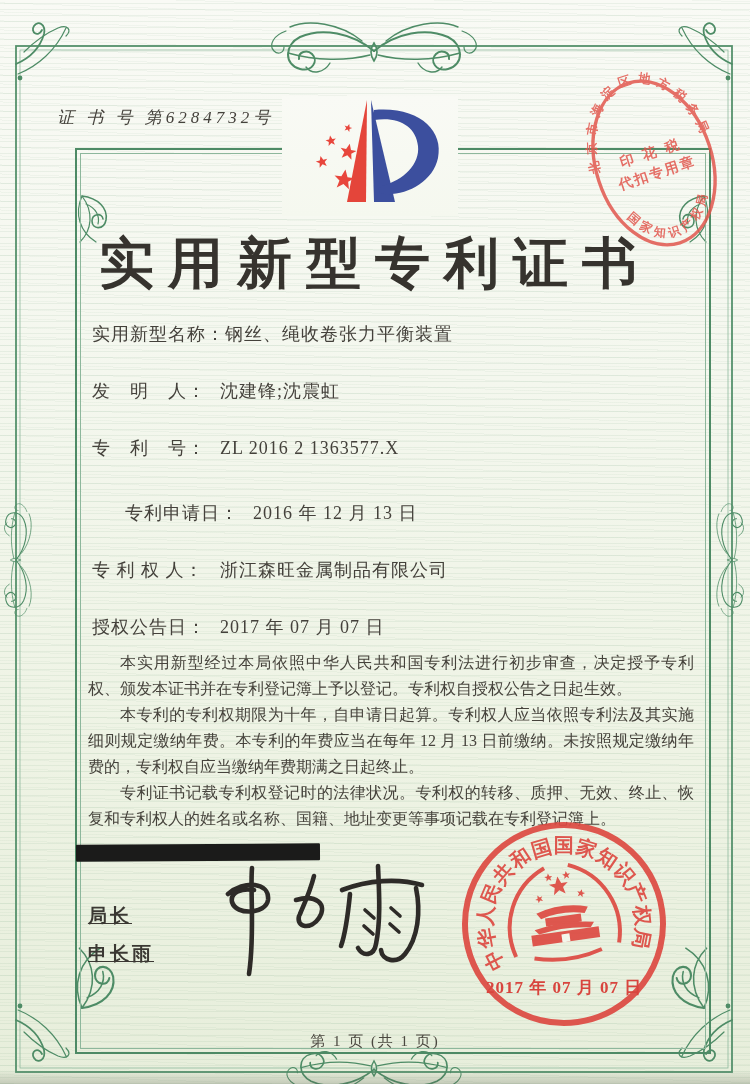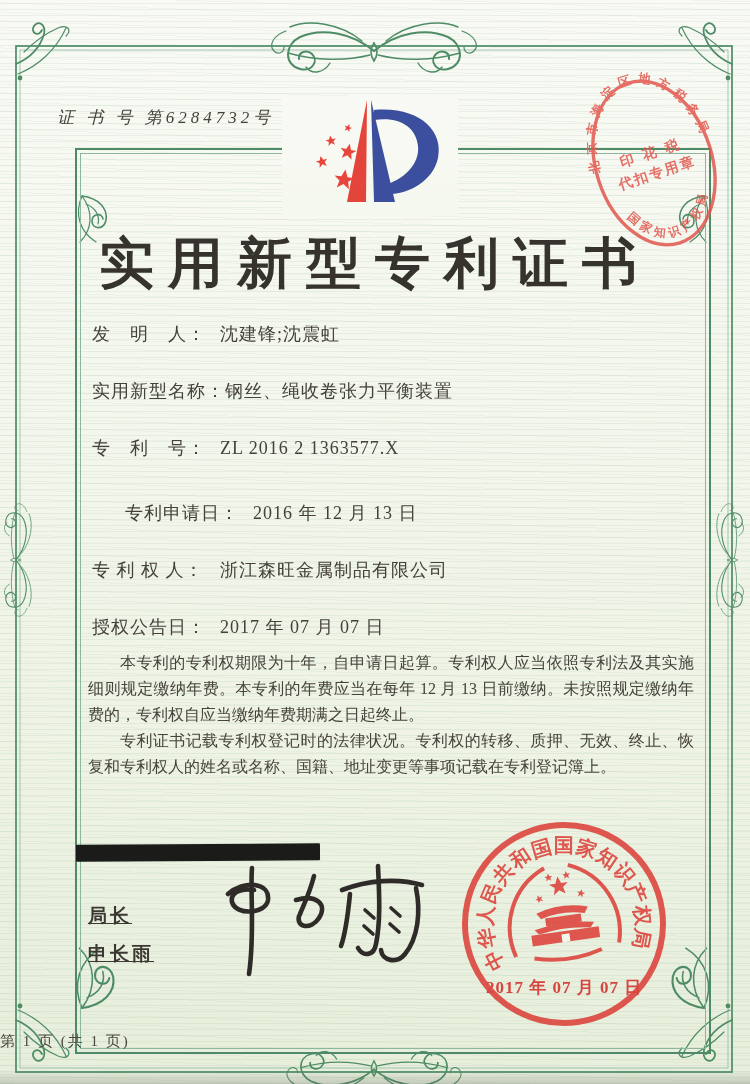--- a/index.html
+++ b/index.html
@@ -65,21 +65,21 @@
   .director div{height:24px;}
   .director div + div{margin-top:14px;}
   .signature-box{position:absolute;left:192px;top:858px;width:250px;height:130px;}
   .seal-box{position:absolute;left:452px;top:812px;width:224px;height:224px;transform:rotate(-8deg);opacity:.92;}
   .seal-date{
     position:absolute;left:452px;top:976px;width:224px;text-align:center;
     color:#d8453e;font-size:17px;letter-spacing:1px;font-weight:bold;white-space:nowrap;
   }
   .tax-stamp-box{position:absolute;left:568px;top:64px;width:172px;height:198px;transform:rotate(-18deg);opacity:.85;}
   .page-footer{
-    position:absolute;left:0;right:0;top:1032px;text-align:left;
+    position:absolute;left:0;right:0;top:1032px;text-align:center;
     font-size:15px;letter-spacing:2px;color:#4a473f;
   }
   .green-stroke{stroke:#4e8c66;fill:none;stroke-linecap:round;}
 </style>
 </head>
 <body>
 
 <div class="page">
 
   <svg class="abs" width="750" height="1084" viewBox="0 0 750 1084" style="left:0;top:0">
@@ -161,40 +161,41 @@
           <textPath href="#taxbot" startOffset="50%">国家知识产权局</textPath>
         </text>
       </g>
     </svg>
   </div>
 
   <div class="doc-title">实用新型专利证书</div>
 
   <div class="fields">
     <div class="field-row">
+      <span class="field-label">实用新型名称：</span><span>钢丝、绳收卷张力平衡装置</span>
+    </div>
+    <div class="field-row">
       <span class="field-label">发　明　人：</span><span>沈建锋;沈震虹</span>
-    </div>
-    <div class="field-row">
-      <span class="field-label">实用新型名称：</span><span>钢丝、绳收卷张力平衡装置</span>
     </div>
     <div class="field-row">
       <span class="field-label">专　利　号：</span><span>ZL 2016 2 1363577.X</span>
     </div>
     <div class="field-row gap-lg">
       <span class="field-label">专利申请日：</span><span>2016 年 12 月 13 日</span>
     </div>
     <div class="field-row">
       <span class="field-label">专 利 权 人：</span><span>浙江森旺金属制品有限公司</span>
     </div>
     <div class="field-row">
       <span class="field-label">授权公告日：</span><span>2017 年 07 月 07 日</span>
     </div>
   </div>
 
   <div class="paragraphs">
+    <p>本实用新型经过本局依照中华人民共和国专利法进行初步审查，决定授予专利权、颁发本证书并在专利登记簿上予以登记。专利权自授权公告之日起生效。</p>
     <p>本专利的专利权期限为十年，自申请日起算。专利权人应当依照专利法及其实施细则规定缴纳年费。本专利的年费应当在每年 12 月 13 日前缴纳。未按照规定缴纳年费的，专利权自应当缴纳年费期满之日起终止。</p>
     <p>专利证书记载专利权登记时的法律状况。专利权的转移、质押、无效、终止、恢复和专利权人的姓名或名称、国籍、地址变更等事项记载在专利登记簿上。</p>
   </div>
 
   <div class="redaction-bar"></div>
 
   <div class="director">
     <div>局长</div>
     <div>申长雨</div>
   </div>

